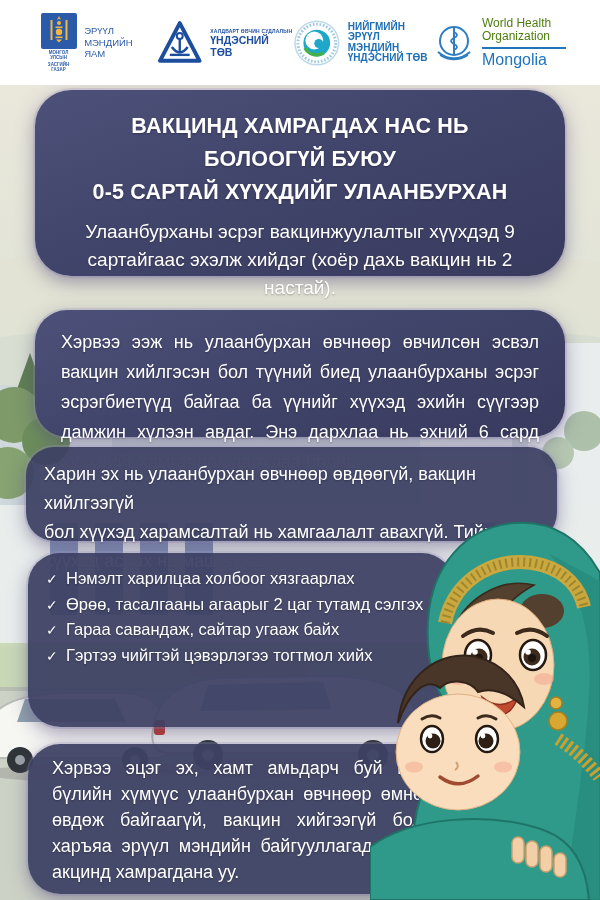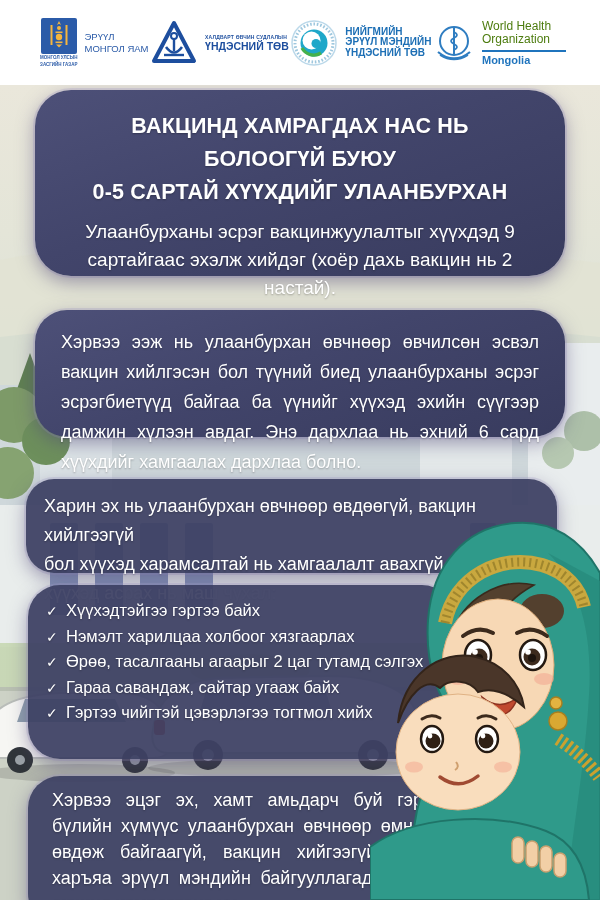--- a/index.html
+++ b/index.html
@@ -15,32 +15,32 @@
   }
   .logo{display:flex;align-items:center;gap:7px;}
   .logo-col{display:flex;flex-direction:column;align-items:center;}
   .moh-caption{font-size:4.5px;line-height:5.5px;color:#2b5ba8;font-weight:bold;text-align:center;margin-top:1px;}
   .moh-label{font-size:9.5px;line-height:11.5px;color:#2b5ba8;font-weight:normal;}
   .nccd-l1{font-size:5px;line-height:6px;color:#1d4e9e;font-weight:bold;letter-spacing:.2px;}
   .nccd-l2{font-size:10.5px;line-height:12px;color:#1d4e9e;font-weight:bold;}
   .ncph-txt{font-size:10px;line-height:10.5px;color:#1d6fb5;font-weight:bold;}
   .who-txt{font-size:12px;line-height:13.5px;color:#4d7c0f;font-weight:normal;}
   .who-div{width:84px;height:2px;background:#1f74bd;margin:3px 0 2px 0;}
-  .who-mn{font-size:11px;color:#1f74bd;font-weight:bold;}
+  .who-mn{font-size:16px;color:#1f74bd;font-weight:normal;}
   
   .scene{position:absolute;top:85px;left:0;width:600px;height:815px;z-index:1;}
   
   .panel{
     position:absolute;z-index:3;color:#ffffff;box-sizing:border-box;
     background:linear-gradient(160deg,#4d5078 0%,#42456b 45%,#383b5e 100%);
     border-radius:32px;
     box-shadow:0 6px 18px rgba(80,70,120,.5),0 0 0 2px rgba(170,160,205,.28);
     text-shadow:0 1px 2px rgba(0,0,0,.28);
   }
-  .panel.soft{background:rgba(62,65,100,.94);margin-top:32px;}
+  .panel.soft{background:rgba(62,65,100,.94);}
   #p-title{left:35px;top:90px;width:530px;height:186px;border-radius:36px;text-align:center;padding:20px 36px 0 36px;}
   .title-line{font-size:21.5px;line-height:33px;font-weight:bold;letter-spacing:.2px;}
   .subtitle{margin-top:9px;font-size:19px;line-height:28px;}
   #p-immunity{left:35px;top:310px;width:530px;height:127px;padding:17px 26px;}
   #p-immunity p{margin:0;font-size:18px;line-height:30px;text-align:justify;}
   #p-novacc{left:26px;top:447px;width:531px;height:94px;padding:13px 14px 0 18px;border-radius:28px;}
   #p-novacc .pline{font-size:18px;line-height:29px;}
   #p-checklist{left:28px;top:553px;width:426px;height:174px;padding:13px 12px 0 18px;}
   #p-checklist ul{list-style:none;margin:0;padding:0;}
   #p-checklist li{font-size:16.5px;line-height:24.5px;white-space:nowrap;}
@@ -132,21 +132,21 @@
             <circle cx="18" cy="19" r="3.2"></circle>
             <path d="M14.5,23.5 h7 v1.6 h-7 Z"></path>
             <path d="M15,26.5 h6 l-3,3 Z"></path>
           </g>
         </svg>
         <div class="moh-caption">МОНГОЛ УЛСЫН</div>
         <div class="moh-caption">ЗАСГИЙН ГАЗАР</div>
       </div>
       <div>
         <div class="moh-label">ЭРҮҮЛ</div>
-        <div class="moh-label">МОНГОЛ ЯАМ</div>
+        <div class="moh-label">МЭНДИЙН ЯАМ</div>
       </div>
     </div>
 
     <div class="logo">
       <svg width="48" height="48" viewBox="0 0 48 48">
         <path d="M24,4 L44,42 L4,42 Z" fill="#ffffff" stroke="#1d4e9e" stroke-width="4" stroke-linejoin="round"></path>
         <circle cx="24" cy="17" r="3" fill="none" stroke="#1d4e9e" stroke-width="2"></circle>
         <line x1="24" y1="20" x2="24" y2="32" stroke="#1d4e9e" stroke-width="2.4"></line>
         <path d="M16,28 q8,11 16,0" fill="none" stroke="#1d4e9e" stroke-width="2.6"></path>
         <line x1="14" y1="36" x2="34" y2="36" stroke="#1d4e9e" stroke-width="2.4"></line>
@@ -203,21 +203,20 @@
   </div>
 
   <div class="panel soft" id="p-novacc">
     <div class="pline">Харин эх нь улаанбурхан өвчнөөр өвдөөгүй, вакцин хийлгээгүй</div>
     <div class="pline">бол хүүхэд харамсалтай нь хамгаалалт авахгүй. Тиймээс</div>
     <div class="pline">хүүхэд асрах нь маш чухал:</div>
   </div>
 
   <div class="panel soft" id="p-checklist">
     <ul>
-      <li><span class="check">✓</span><span>Хүүхэдтэйгээ гэртээ байх</span></li>
       <li><span class="check">✓</span><span>Нэмэлт харилцаа холбоог хязгаарлах</span></li>
       <li><span class="check">✓</span><span>Өрөө, тасалгааны агаарыг 2 цаг тутамд сэлгэх</span></li>
       <li><span class="check">✓</span><span>Гараа савандаж, сайтар угааж байх</span></li>
       <li><span class="check">✓</span><span>Гэртээ чийгтэй цэвэрлэгээ тогтмол хийх</span></li>
     </ul>
   </div>
 
   <div class="panel soft" id="p-family">
     <p>Хэрвээ эцэг эх, хамт амьдарч буй гэр бүлийн хүмүүс улаанбурхан өвчнөөр өмнө өвдөж байгаагүй, вакцин хийгээгүй бол харъяа эрүүл мэндийн байгууллагад очиж акцинд хамрагдана уу.</p>
   </div>

